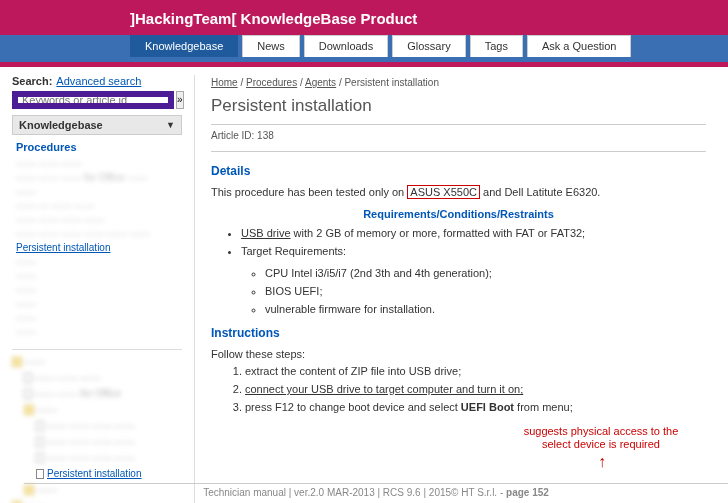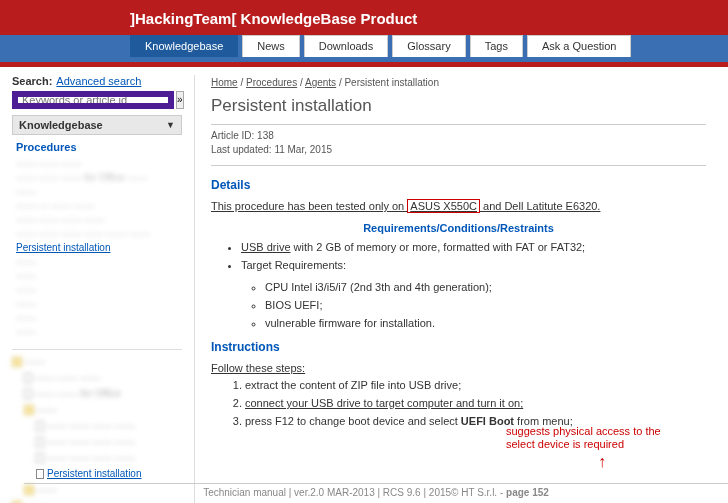--- a/index.html
+++ b/index.html
@@ -1,17 +1,17 @@
 <!DOCTYPE html>
 <html><head>
 <meta charset="utf-8">
 <style>
   * { box-sizing: border-box; margin: 0; padding: 0; }
   body { font-family: Arial, Helvetica, sans-serif; font-size: 11px; color: #333; background: #fff; width: 728px; height: 503px; overflow: hidden; }
-  .header { background: #b91c1c; color: #fff; padding: 10px 0 5px 0; }
+  .header { background: #be185d; color: #fff; padding: 10px 0 5px 0; }
   .header-title { font-size: 15px; font-weight: bold; padding-left: 130px; padding-bottom: 8px; }
   .tabs { background: #3a70b3; padding-left: 130px; padding-bottom: 5px; display: flex; gap: 4px; }
   .tab { background: #fff; color: #333; padding: 4px 14px; font-size: 11px; cursor: pointer; border: 1px solid #ccc; border-bottom: none; }
   .tab.active { background: #1e5a9c; color: #fff; border: 1px solid #1e5a9c; }
   .content-wrap { display: flex; padding: 8px 12px 0 12px; gap: 10px; }
   .sidebar { width: 170px; flex-shrink: 0; }
   .search-row { display:flex; align-items:flex-start; gap:4px; margin-bottom:4px;}
   .search-label { font-weight: bold; font-size: 11px; }
   .adv-link { color: #0057b8; text-decoration: underline; font-size: 11px; }
   .search-input-row { display:flex; gap:2px; margin-bottom:6px;}
@@ -31,28 +31,28 @@
   .tree-item.highlight { color:#0057b8; text-decoration:underline; filter:none !important; opacity:1 !important;}
   .indent1 { padding-left:12px; } .indent2 { padding-left:24px; }
   .divider { width:1px; background:#ddd; flex-shrink:0; margin:0 2px;}
   .main { flex:1; padding: 2px 10px 2px 4px; position:relative;}
   .breadcrumb { font-size:10px; color:#555; padding-bottom:8px;}
   .breadcrumb a { color:#555; text-decoration:underline;}
   .page-title { font-size:17px; color:#555; padding-bottom:6px;}
   hr.thin { border:none; border-top:1px solid #ccc; margin:2px 0 4px 0;}
   .meta { font-size:10px; color:#555; line-height:14px; padding-bottom:6px;}
   .section-h { color:#0057b8; font-weight:bold; font-size:12px; padding:8px 0 6px 0;}
-  .body-text { font-size:11px; color:#333; line-height:16px;text-decoration:underline; }
+  .body-text { font-size:11px; color:#333; line-height:16px; }
   .red-box { border:1px solid #c00; padding:0 2px;}
   .sub-h { color:#0057b8; font-weight:bold; font-size:11px; padding:8px 0 4px 0;text-align:center;}
   ul.bul { list-style: disc; padding-left:30px; font-size:11px; line-height:18px;}
   ul.bul ul.circ { list-style: circle; padding-left:24px; padding-top:4px;}
   ol.num { list-style: decimal; padding-left:34px; font-size:11px; line-height:18px; }
   .underline { text-decoration: underline; }
-  .annotation { position:absolute; right:20px; top:350px; color:#c00; font-size:11px; text-align:left; width:190px; line-height:13px;}
+  .annotation { position:absolute; right:20px; top:350px; color:#c00; font-size:11px; text-align:center; width:190px; line-height:13px;}
   .arrow-down { position:absolute; right:110px; top:378px; color:#c00; font-size:16px;}
   .footer { position:fixed; bottom:2px; left:12px; width:728px; text-align:center; font-size:10px; color:#888; border-top:1px solid #ccc; margin:0 12px; padding:3px 0; width:704px;}
 </style>
 </head>
 <body>
 
 <div class="header">
   <div class="header-title">]HackingTeam[ KnowledgeBase Product</div>
   <div class="tabs">
     <div class="tab active">Knowledgebase</div>
@@ -114,21 +114,20 @@
     <div class="breadcrumb">
       <a>Home</a> /
       <a>Procedures</a> /
       <a>Agents</a> /
       <span>Persistent installation</span>
     </div>
     <div class="page-title">Persistent installation</div>
     <hr class="thin">
     <div class="meta">
       <div>Article ID: 138</div>
-      <div>Last updated: 11 Mar, 2015</div>
     </div>
     <hr class="thin">
     <div class="section-h">Details</div>
     <div class="body-text">
       <span>This procedure has been tested only on </span><span class="red-box">ASUS X550C</span><span> and Dell Latitute E6320.</span>
     </div>
     <div class="sub-h">Requirements/Conditions/Restraints</div>
     <ul class="bul">
       <li><span class="underline">USB drive</span><span> with 2 GB of memory or more, formatted with FAT or FAT32;</span></li>
       <li><span>Target Requirements:</span>

